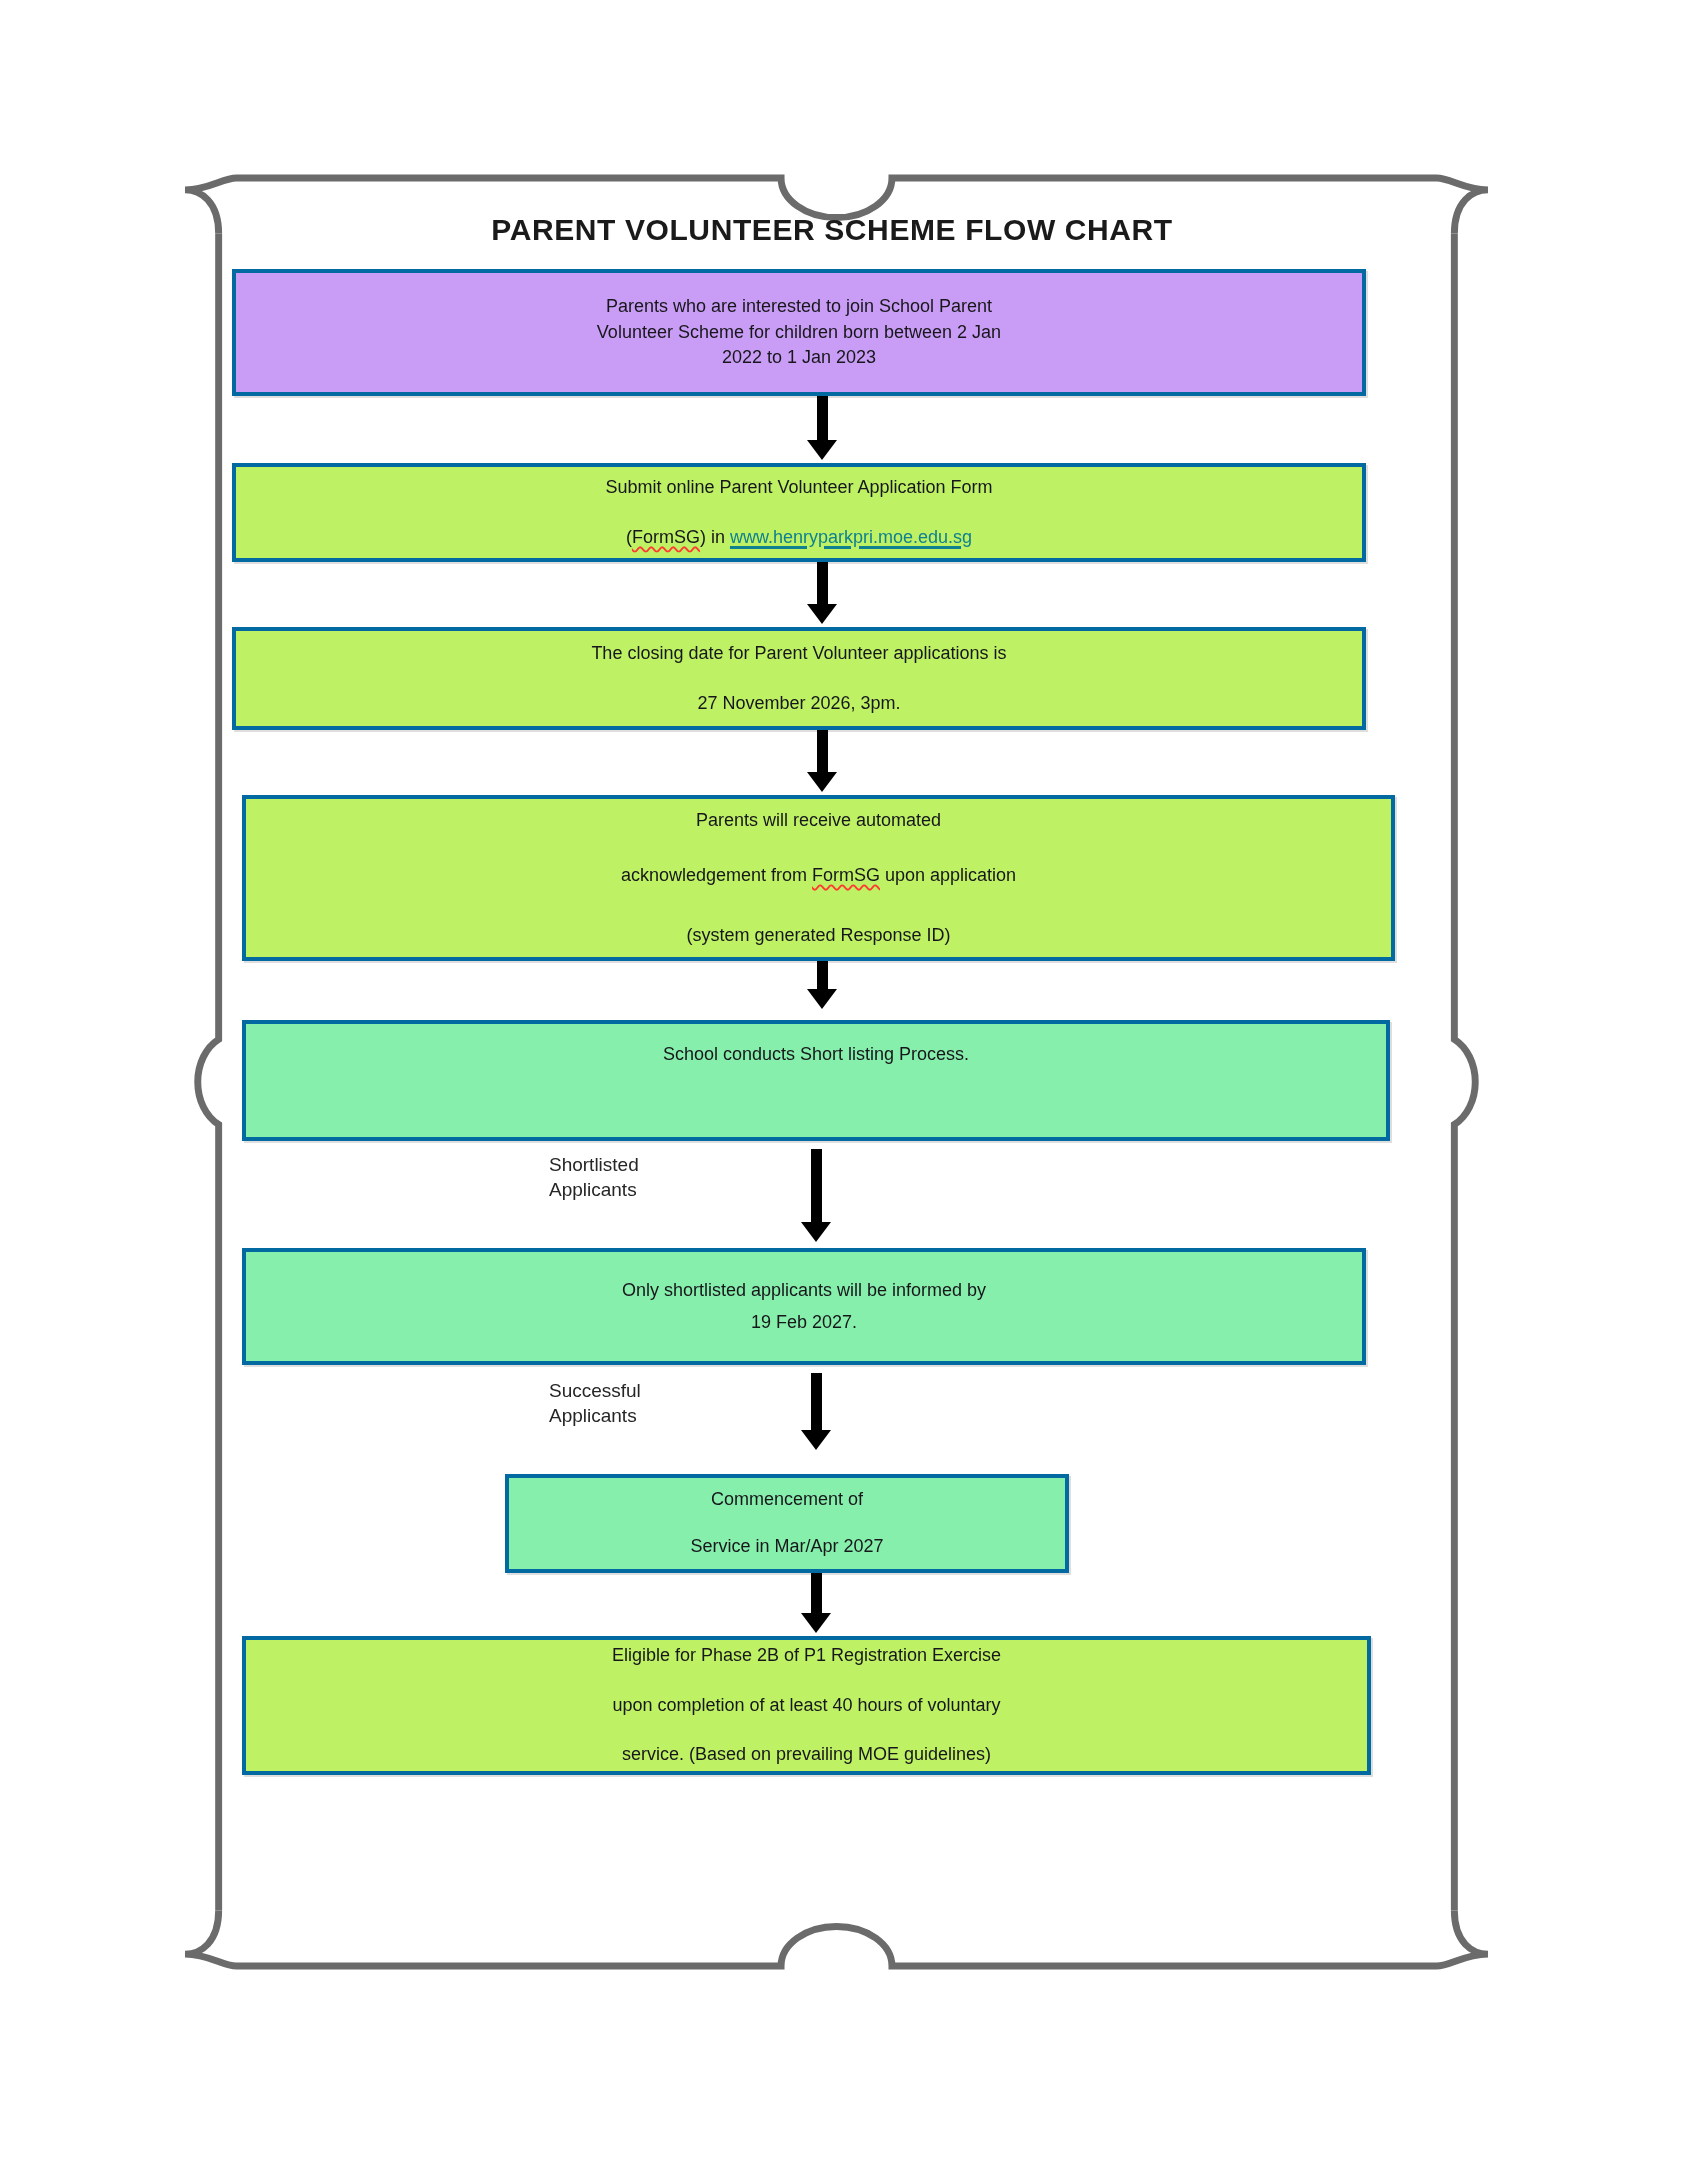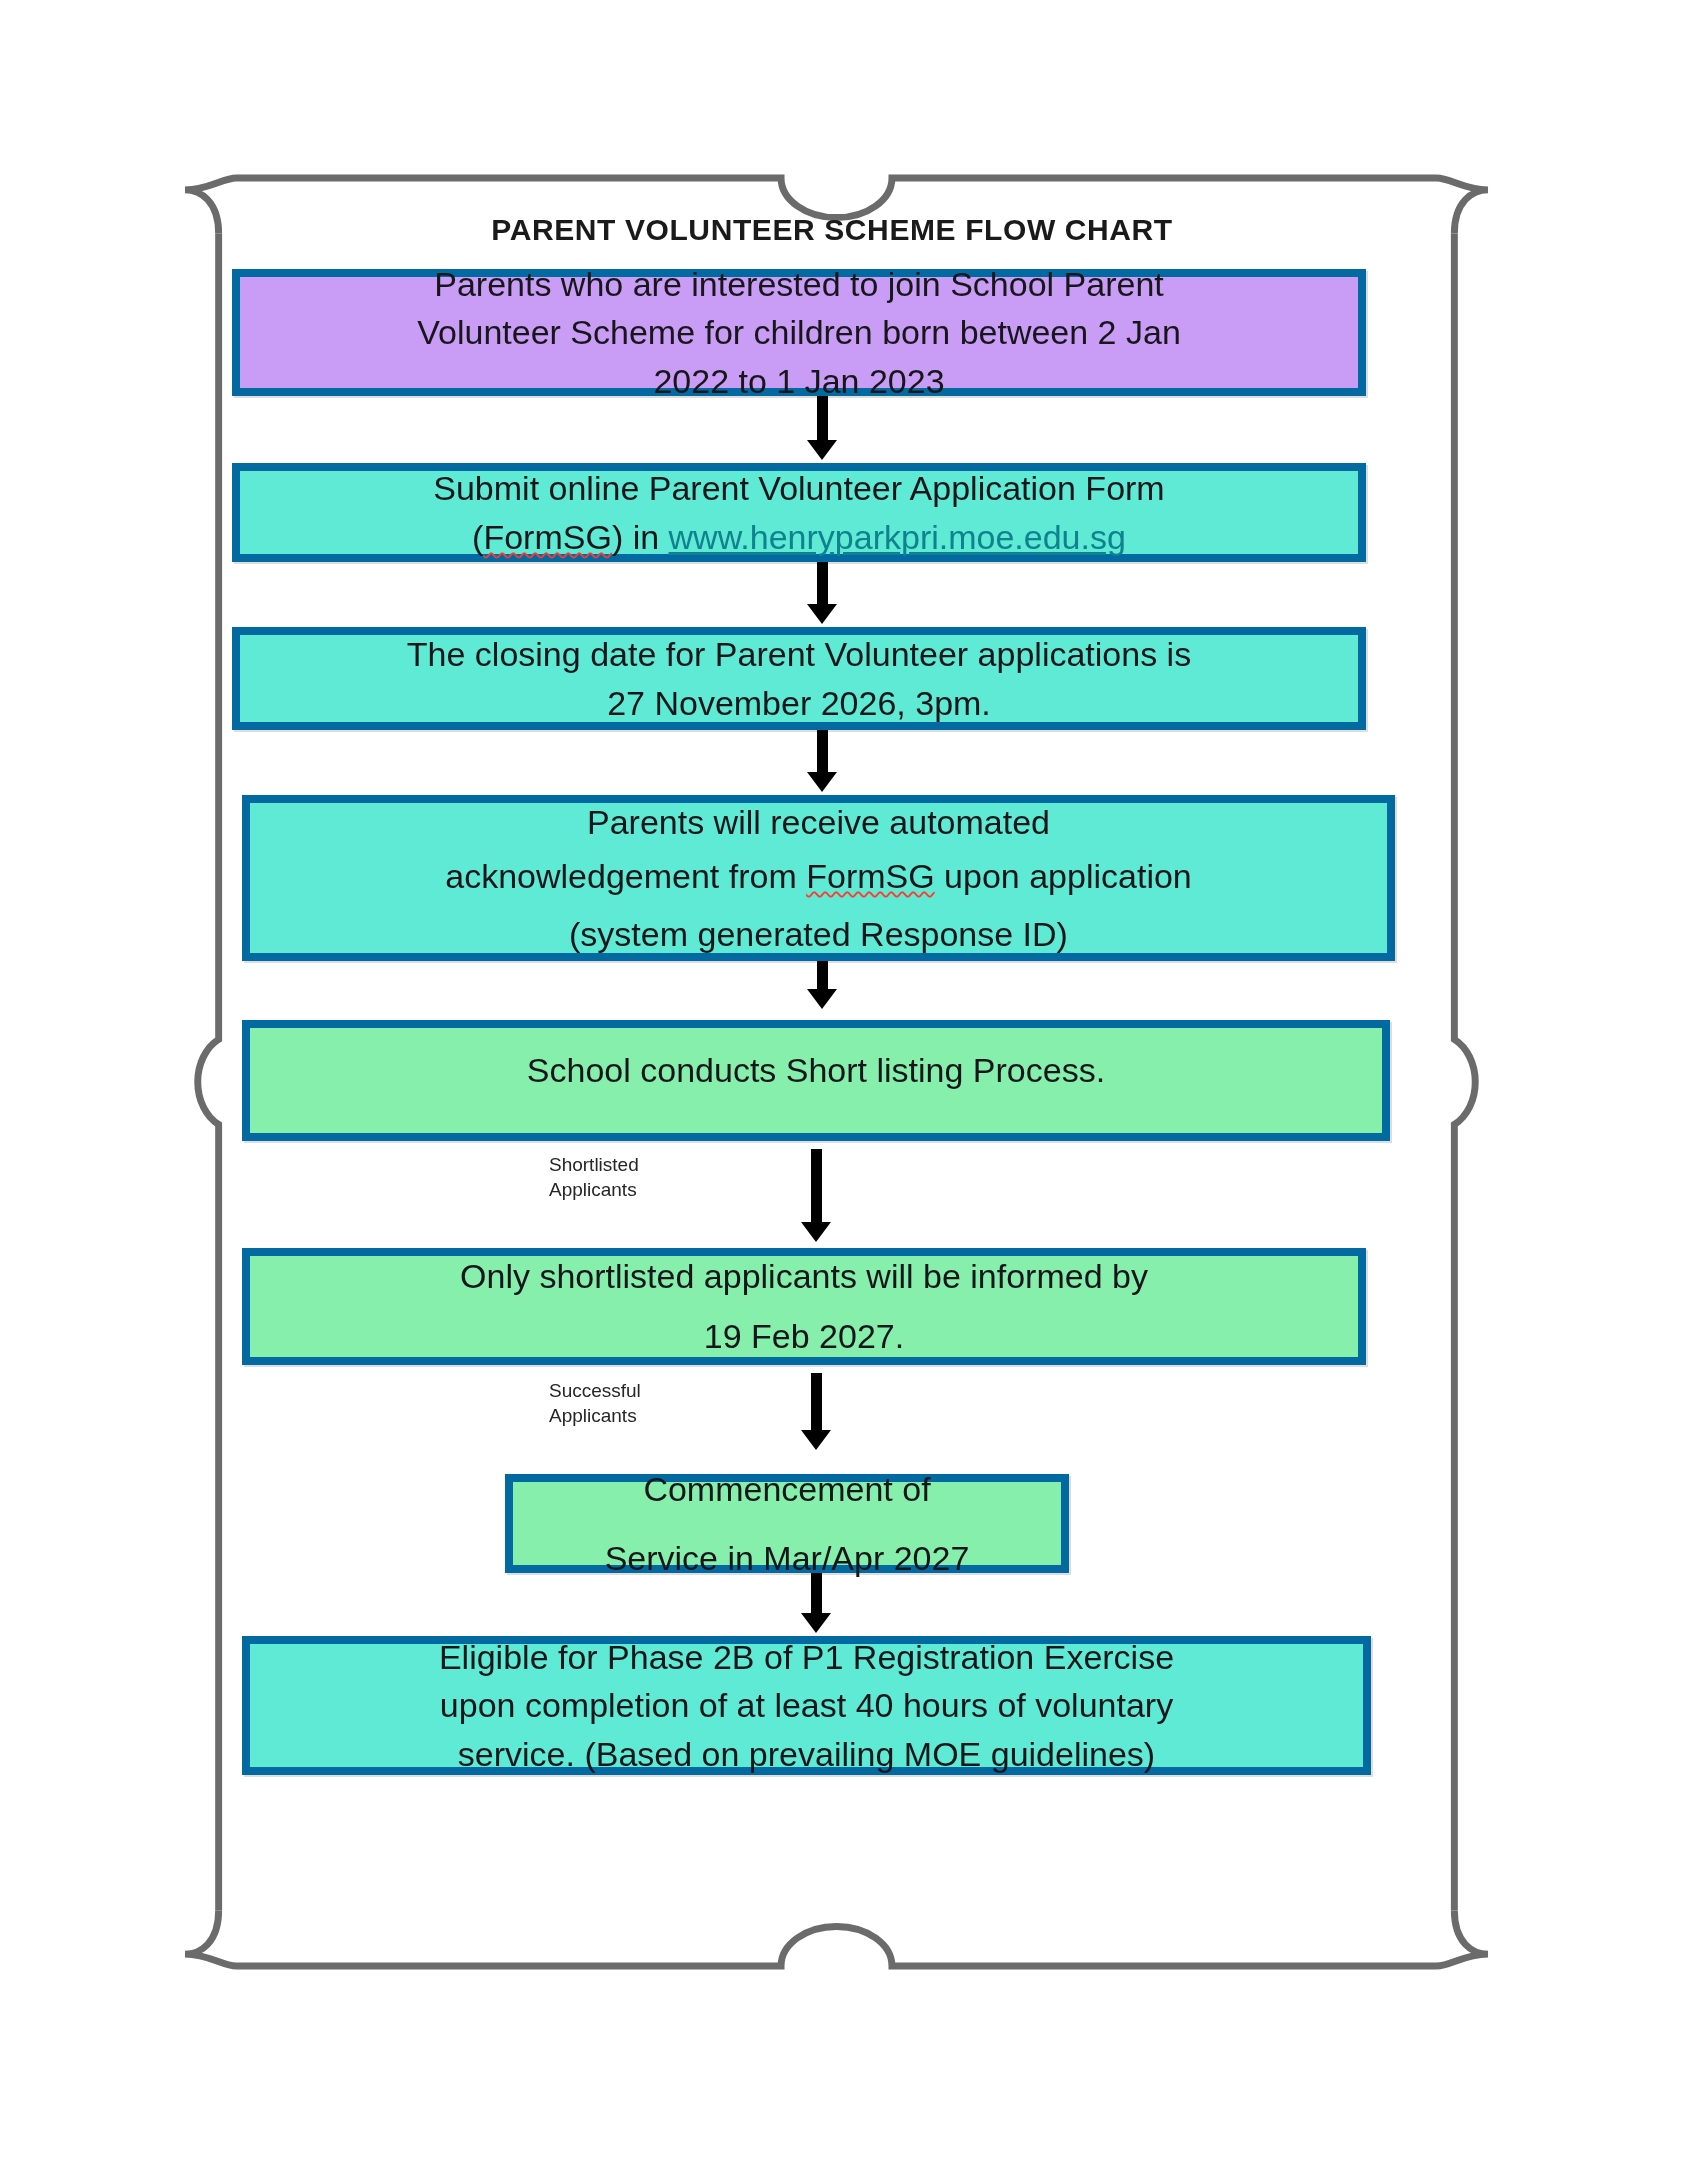--- a/index.html
+++ b/index.html
@@ -46,33 +46,33 @@
     color: #1a1a1a;
     letter-spacing: 0.6px;
     text-align: center;
     margin: 0 0 22px 0;
     padding-left: 20px;
     white-space: nowrap;
   }
 
   .node {
     box-sizing: border-box;
-    border: 8px solid #0369a1;
+    border: 4px solid #0369a1;
     text-align: center;
     color: #17171b;
-    font-size: 34px;
+    font-size: 18px;
     line-height: 1.42;
     padding: 14px 0;
     position: relative;
     box-shadow: 2px 2px 0 rgba(0,0,0,0.13);
   }
   .node .line { display: block; white-space: nowrap; }
 
   .purple { background: #c99df5; }
-  .cyan   { background: #5eead4; }
+  .cyan   { background: #bef264; gap: 24px; }
   .yellow { background: #86efac; margin-top: 8px; }
 
   
   .n-intro      { margin: 0 8px 0 4px; width: 1134px; height: 127px;
                   display: flex; flex-direction: column; justify-content: center; }
   .n-submit     { width: 1134px; height: 99px; margin-left: 4px;
                   display: flex; flex-direction: column; justify-content: center; }
   .n-closing    { width: 1134px; height: 103px; margin-left: 4px;
                   display: flex; flex-direction: column; justify-content: center; }
   .n-ack        { width: 1153px; height: 166px; margin-left: 14px;

